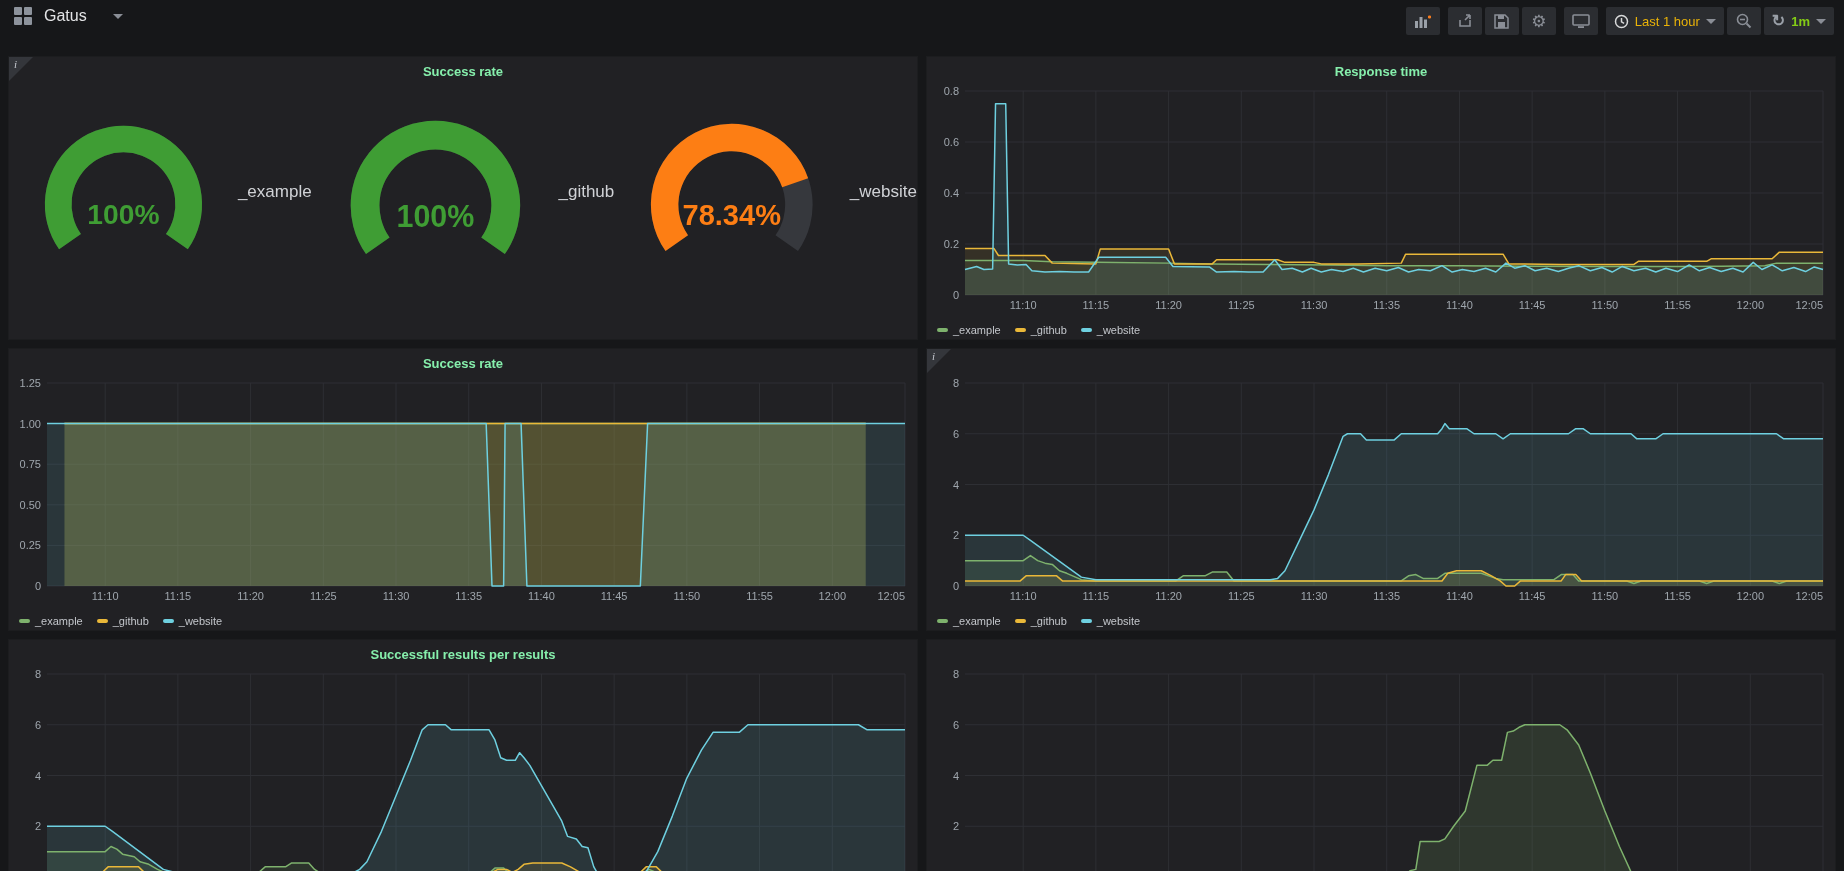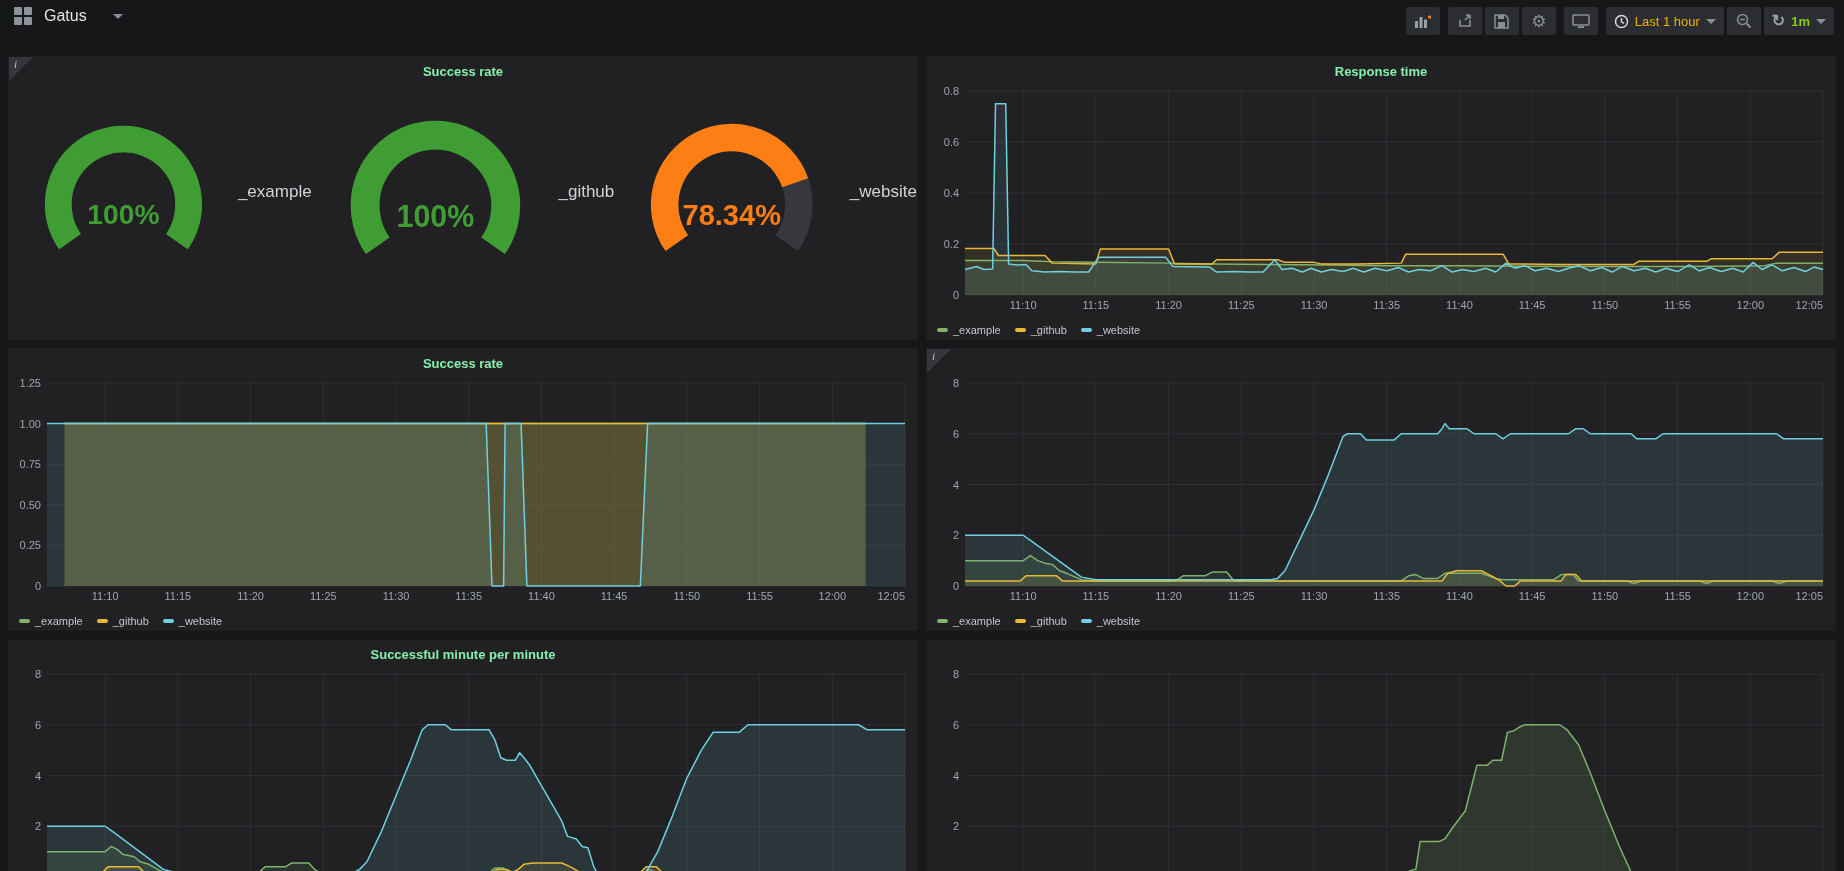--- a/index.html
+++ b/index.html
@@ -332,21 +332,21 @@
           <span>_github</span>
         </span>
         <span class="legend-item">
           <span class="legend-dash" style="background: rgb(110, 208, 224);"></span>
           <span>_website</span>
         </span>
       </div>
   </div>
 
   <div class="panel" style="left:8px; top:639px; width:910px; height:283px;">
-    <div class="panel-title">Successful minute per minute</div>
+    <div class="panel-title">Successful results per results</div>
     <div class="chart" style="top:28px; bottom:24px;"><svg width="908" height="229" viewBox="0 0 908 229">
           <line x1="96.16949152542372" y1="6" x2="96.16949152542372" y2="209" stroke="#2e2f34" stroke-width="1"></line>
           <text x="96.16949152542372" y="223" fill="#9fa6ad" font-size="11" text-anchor="middle">11:10</text>
           <line x1="168.8813559322034" y1="6" x2="168.8813559322034" y2="209" stroke="#2e2f34" stroke-width="1"></line>
           <text x="168.8813559322034" y="223" fill="#9fa6ad" font-size="11" text-anchor="middle">11:15</text>
           <line x1="241.59322033898306" y1="6" x2="241.59322033898306" y2="209" stroke="#2e2f34" stroke-width="1"></line>
           <text x="241.59322033898306" y="223" fill="#9fa6ad" font-size="11" text-anchor="middle">11:20</text>
           <line x1="314.3050847457627" y1="6" x2="314.3050847457627" y2="209" stroke="#2e2f34" stroke-width="1"></line>
           <text x="314.3050847457627" y="223" fill="#9fa6ad" font-size="11" text-anchor="middle">11:25</text>
           <line x1="387.0169491525424" y1="6" x2="387.0169491525424" y2="209" stroke="#2e2f34" stroke-width="1"></line>

